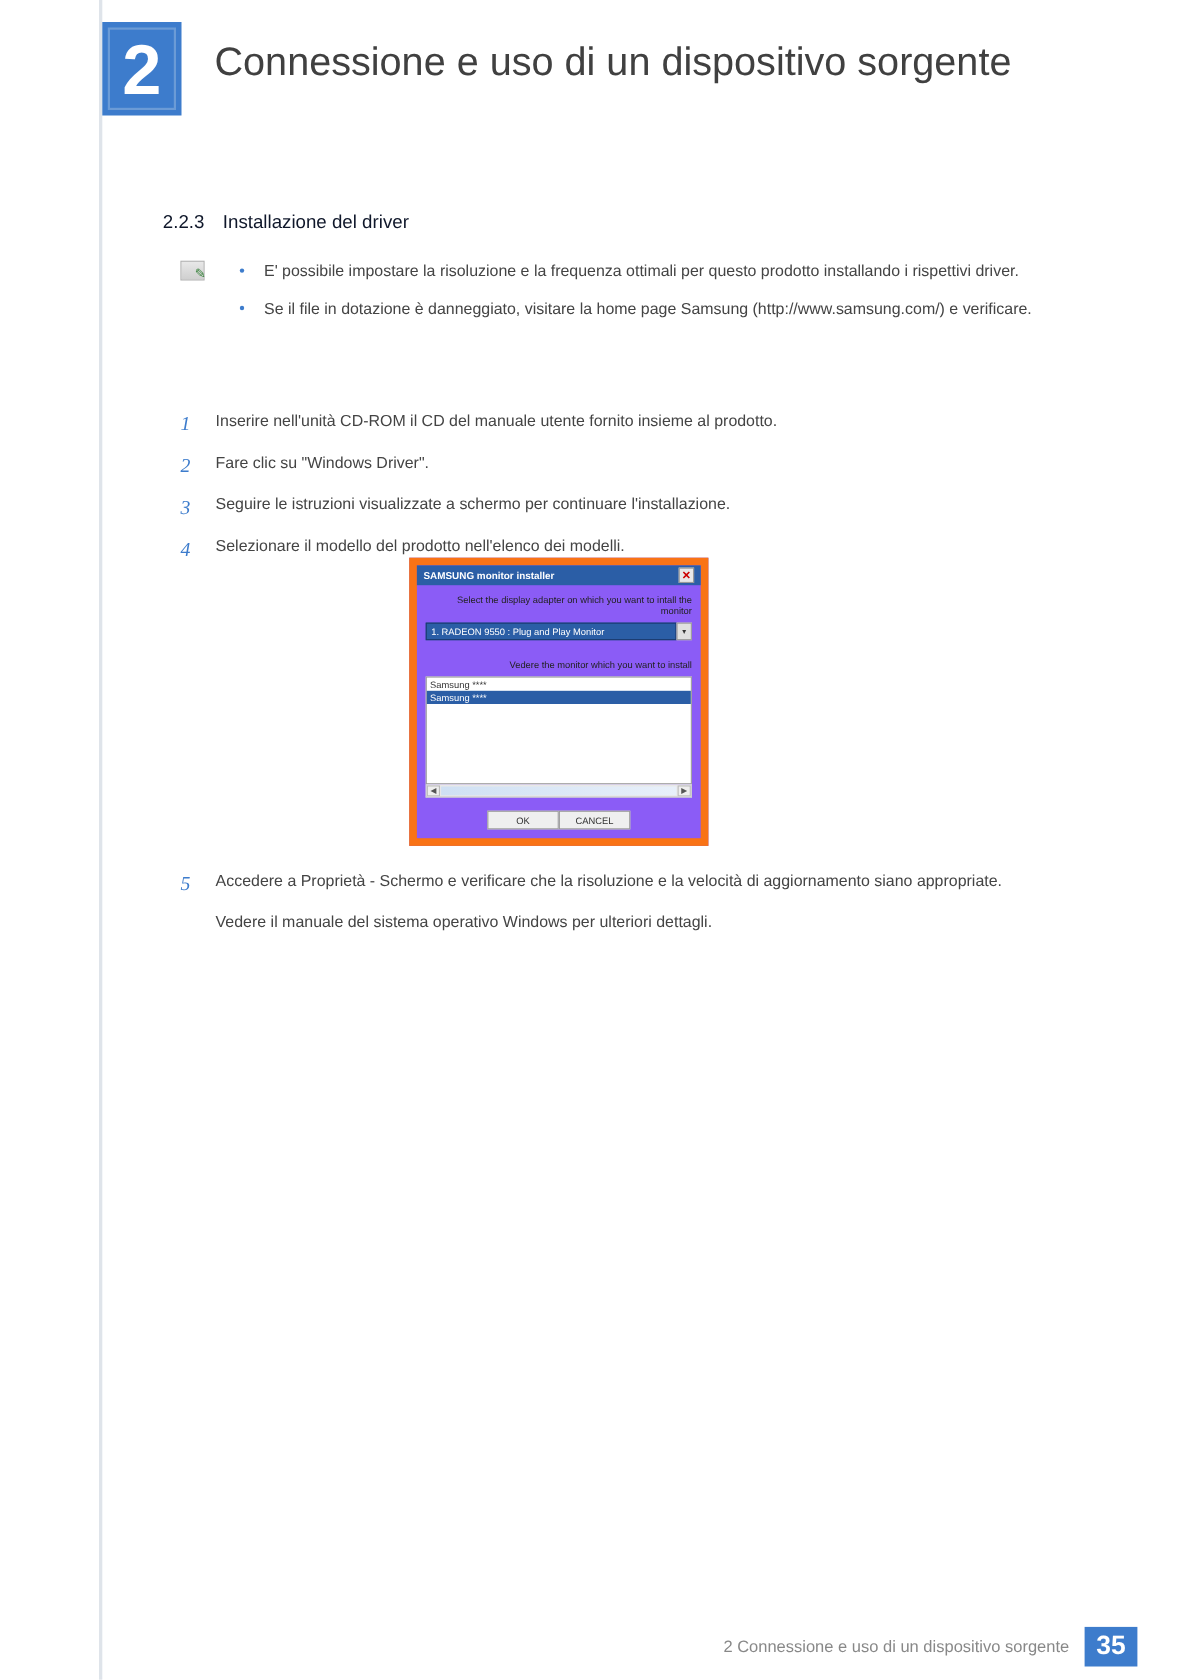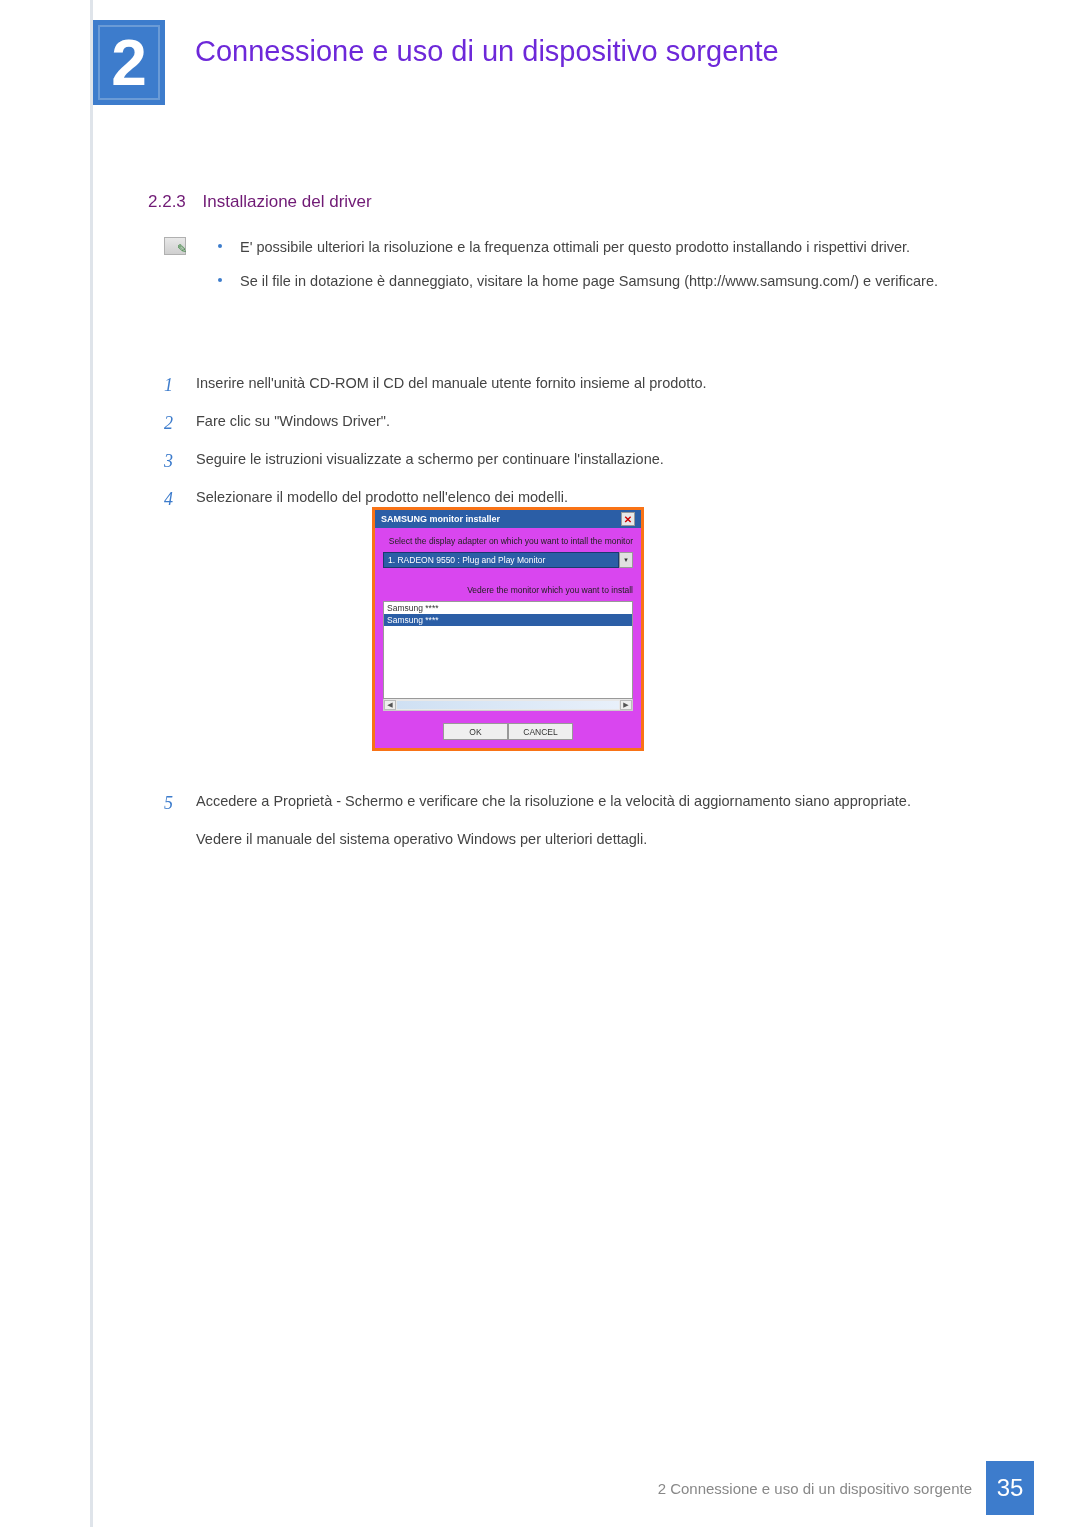--- a/index.html
+++ b/index.html
@@ -39,30 +39,30 @@
       justify-content: center;
       color: #fff;
       font-size: 64px;
       font-weight: bold;
       font-family: Arial, sans-serif;
     }
     .chapter-title {
       position: absolute;
       left: 195px;
       top: 35px;
-      font-size: 29px;
-      color: #6d28d9;
+      font-size: 36px;
+      color: #404040;
       font-weight: normal;
     }
     .section-heading {
       position: absolute;
       left: 148px;
       top: 192px;
       font-size: 17px;
-      color: #701a75;
+      color: #0f172a;
     }
     .section-num {
       margin-right: 12px;
     }
     .note-icon {
       position: absolute;
       left: 164px;
       top: 237px;
       width: 22px;
       height: 18px;
@@ -123,22 +123,22 @@
       flex-shrink: 0;
     }
     .num-text { color: #444; flex: 1; }
 
     
     .installer {
       position: absolute;
       left: 372px;
       top: 507px;
       width: 272px;
-      border: 3px solid #f97316;
-      background: #d946ef;
+      border: 7px solid #f97316;
+      background: #8b5cf6;
       font-size: 9px;
     }
     .installer-title {
       background: #2b5ea6;
       color: #fff;
       padding: 2px 6px;
       display: flex;
       align-items: center;
       justify-content: space-between;
       font-weight: bold;
@@ -259,26 +259,26 @@
     }
     .footer-text {
       font-size: 15px;
       color: #888;
       margin-right: 14px;
     }
     .footer-page {
       background: #3d7ccc;
       color: #fff;
       width: 48px;
-      height: 54px;
+      height: 36px;
       display: flex;
       align-items: center;
       justify-content: center;
       font-size: 24px;
-      font-weight: normal;
+      font-weight: bold;
     }
   </style>
 </head>
 <body>
 
 <div class="left-border"></div>
 
 <div class="chapter-badge">
   <div class="chapter-badge-inner">2</div>
 </div>
@@ -286,21 +286,21 @@
 <h1 class="chapter-title">Connessione e uso di un dispositivo sorgente</h1>
 
 <div class="section-heading">
   <span class="section-num">2.2.3</span>
   <span>Installazione del driver</span>
 </div>
 
 <div class="note-icon"></div>
 
 <div class="bullet-list">
-  <div class="bullet-item">E' possibile ulteriori la risoluzione e la frequenza ottimali per questo prodotto installando i rispettivi driver.</div>
+  <div class="bullet-item">E' possibile impostare la risoluzione e la frequenza ottimali per questo prodotto installando i rispettivi driver.</div>
   <div class="bullet-item">Se il file in dotazione è danneggiato, visitare la home page Samsung (http://www.samsung.com/) e verificare.</div>
 </div>
 
 <div class="numbered-list">
   <div class="num-item">
     <div class="num-marker">1</div>
     <div class="num-text">Inserire nell'unità CD-ROM il CD del manuale utente fornito insieme al prodotto.</div>
   </div>
   <div class="num-item">
     <div class="num-marker">2</div>

